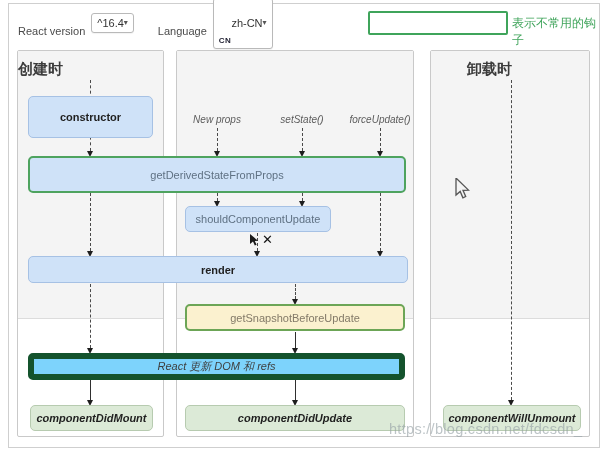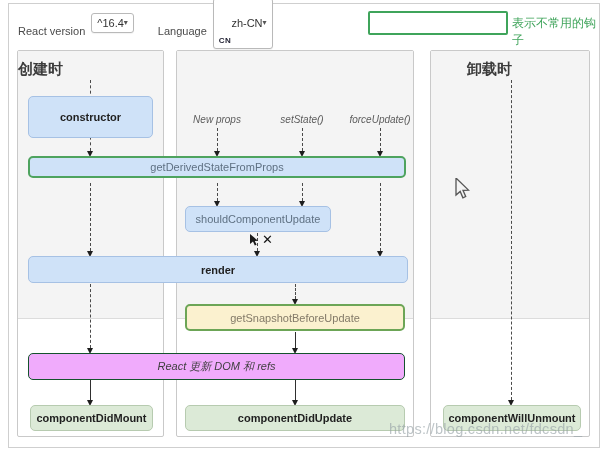--- a/index.html
+++ b/index.html
@@ -34,23 +34,23 @@
     font-size:15px;font-weight:600;color:#3c3c3c;}
   #col-mount{left:17px;width:147px;}
   #col-update{left:176px;width:238px;}
   #col-unmount{left:430px;width:160px;padding-left:36px;}
 
   
   .box{position:absolute;box-sizing:border-box;display:flex;align-items:center;
     justify-content:center;font-size:11px;border-radius:5px;z-index:3;cursor:pointer;}
   .blue{background:#cfe2f8;border:1px solid #a6c1e4;}
   .blue-green{background:#cfe2f8;border:2px solid #4ea35f;}
-  .yellow{background:#f0abfc;border:1px solid #14532d;}
+  .yellow{background:#7dd3fc;border:6px solid #14532d;}
   .yellow-green{background:#fbf1cf;border:2px solid #6ca556;}
-  .green{background:#dcead7;border:1px solid #b7cbb0;}
+  .green{background:#dcead7;border:1px solid #b7cbb0;font-style:italic;}
   .bold{font-weight:bold;color:#1f1f1f;}
   .muted{color:#5f7183;}
   .muted-warm{color:#837a68;}
   .italic{font-style:italic;color:#3f3f3f;}
 
   
   .trigger{position:absolute;top:114px;font-size:10px;font-style:italic;
     color:#5c5c5c;transform:translateX(-50%);z-index:3;white-space:nowrap;}
 
   
@@ -118,21 +118,21 @@
 <div class="varrow" style="left:302px;top:183px;height:18px;"></div>
 <div class="varrow" style="left:380px;top:183px;height:68px;"></div>
 <div class="varrow" style="left:257px;top:233px;height:18px;"></div>
 <div class="varrow" style="left:295px;top:284px;height:15px;"></div>
 <div class="varrow solid" style="left:295px;top:332px;height:16px;"></div>
 <div class="varrow solid" style="left:295px;top:380px;height:20px;"></div>
 
 <div class="varrow" style="left:511px;top:80px;height:320px;"></div>
 
 <div class="box blue bold" style="left:28px;top:96px;width:125px;height:42px;">constructor</div>
-<div class="box blue-green muted" style="left:28px;top:156px;width:378px;height:22px;">getDerivedStateFromProps</div>
+<div class="box blue-green muted" style="left:28px;top:156px;width:378px;height:37px;">getDerivedStateFromProps</div>
 <div class="box blue muted" style="left:185px;top:206px;width:146px;height:26px;">shouldComponentUpdate</div>
 <div class="box blue bold" style="left:28px;top:256px;width:380px;height:27px;">render</div>
 <div class="box yellow-green muted-warm" style="left:185px;top:304px;width:220px;height:27px;">getSnapshotBeforeUpdate</div>
 <div class="box yellow italic" style="left:28px;top:353px;width:377px;height:27px;">React 更新 DOM 和 refs</div>
 <div class="box green bold" style="left:30px;top:405px;width:123px;height:26px;">componentDidMount</div>
 <div class="box green bold" style="left:185px;top:405px;width:220px;height:26px;">componentDidUpdate</div>
 <div class="box green bold" style="left:443px;top:405px;width:138px;height:26px;">componentWillUnmount</div>
 
 <div class="cursor-big">
   <svg width="15" height="22" viewBox="0 0 15 22">

